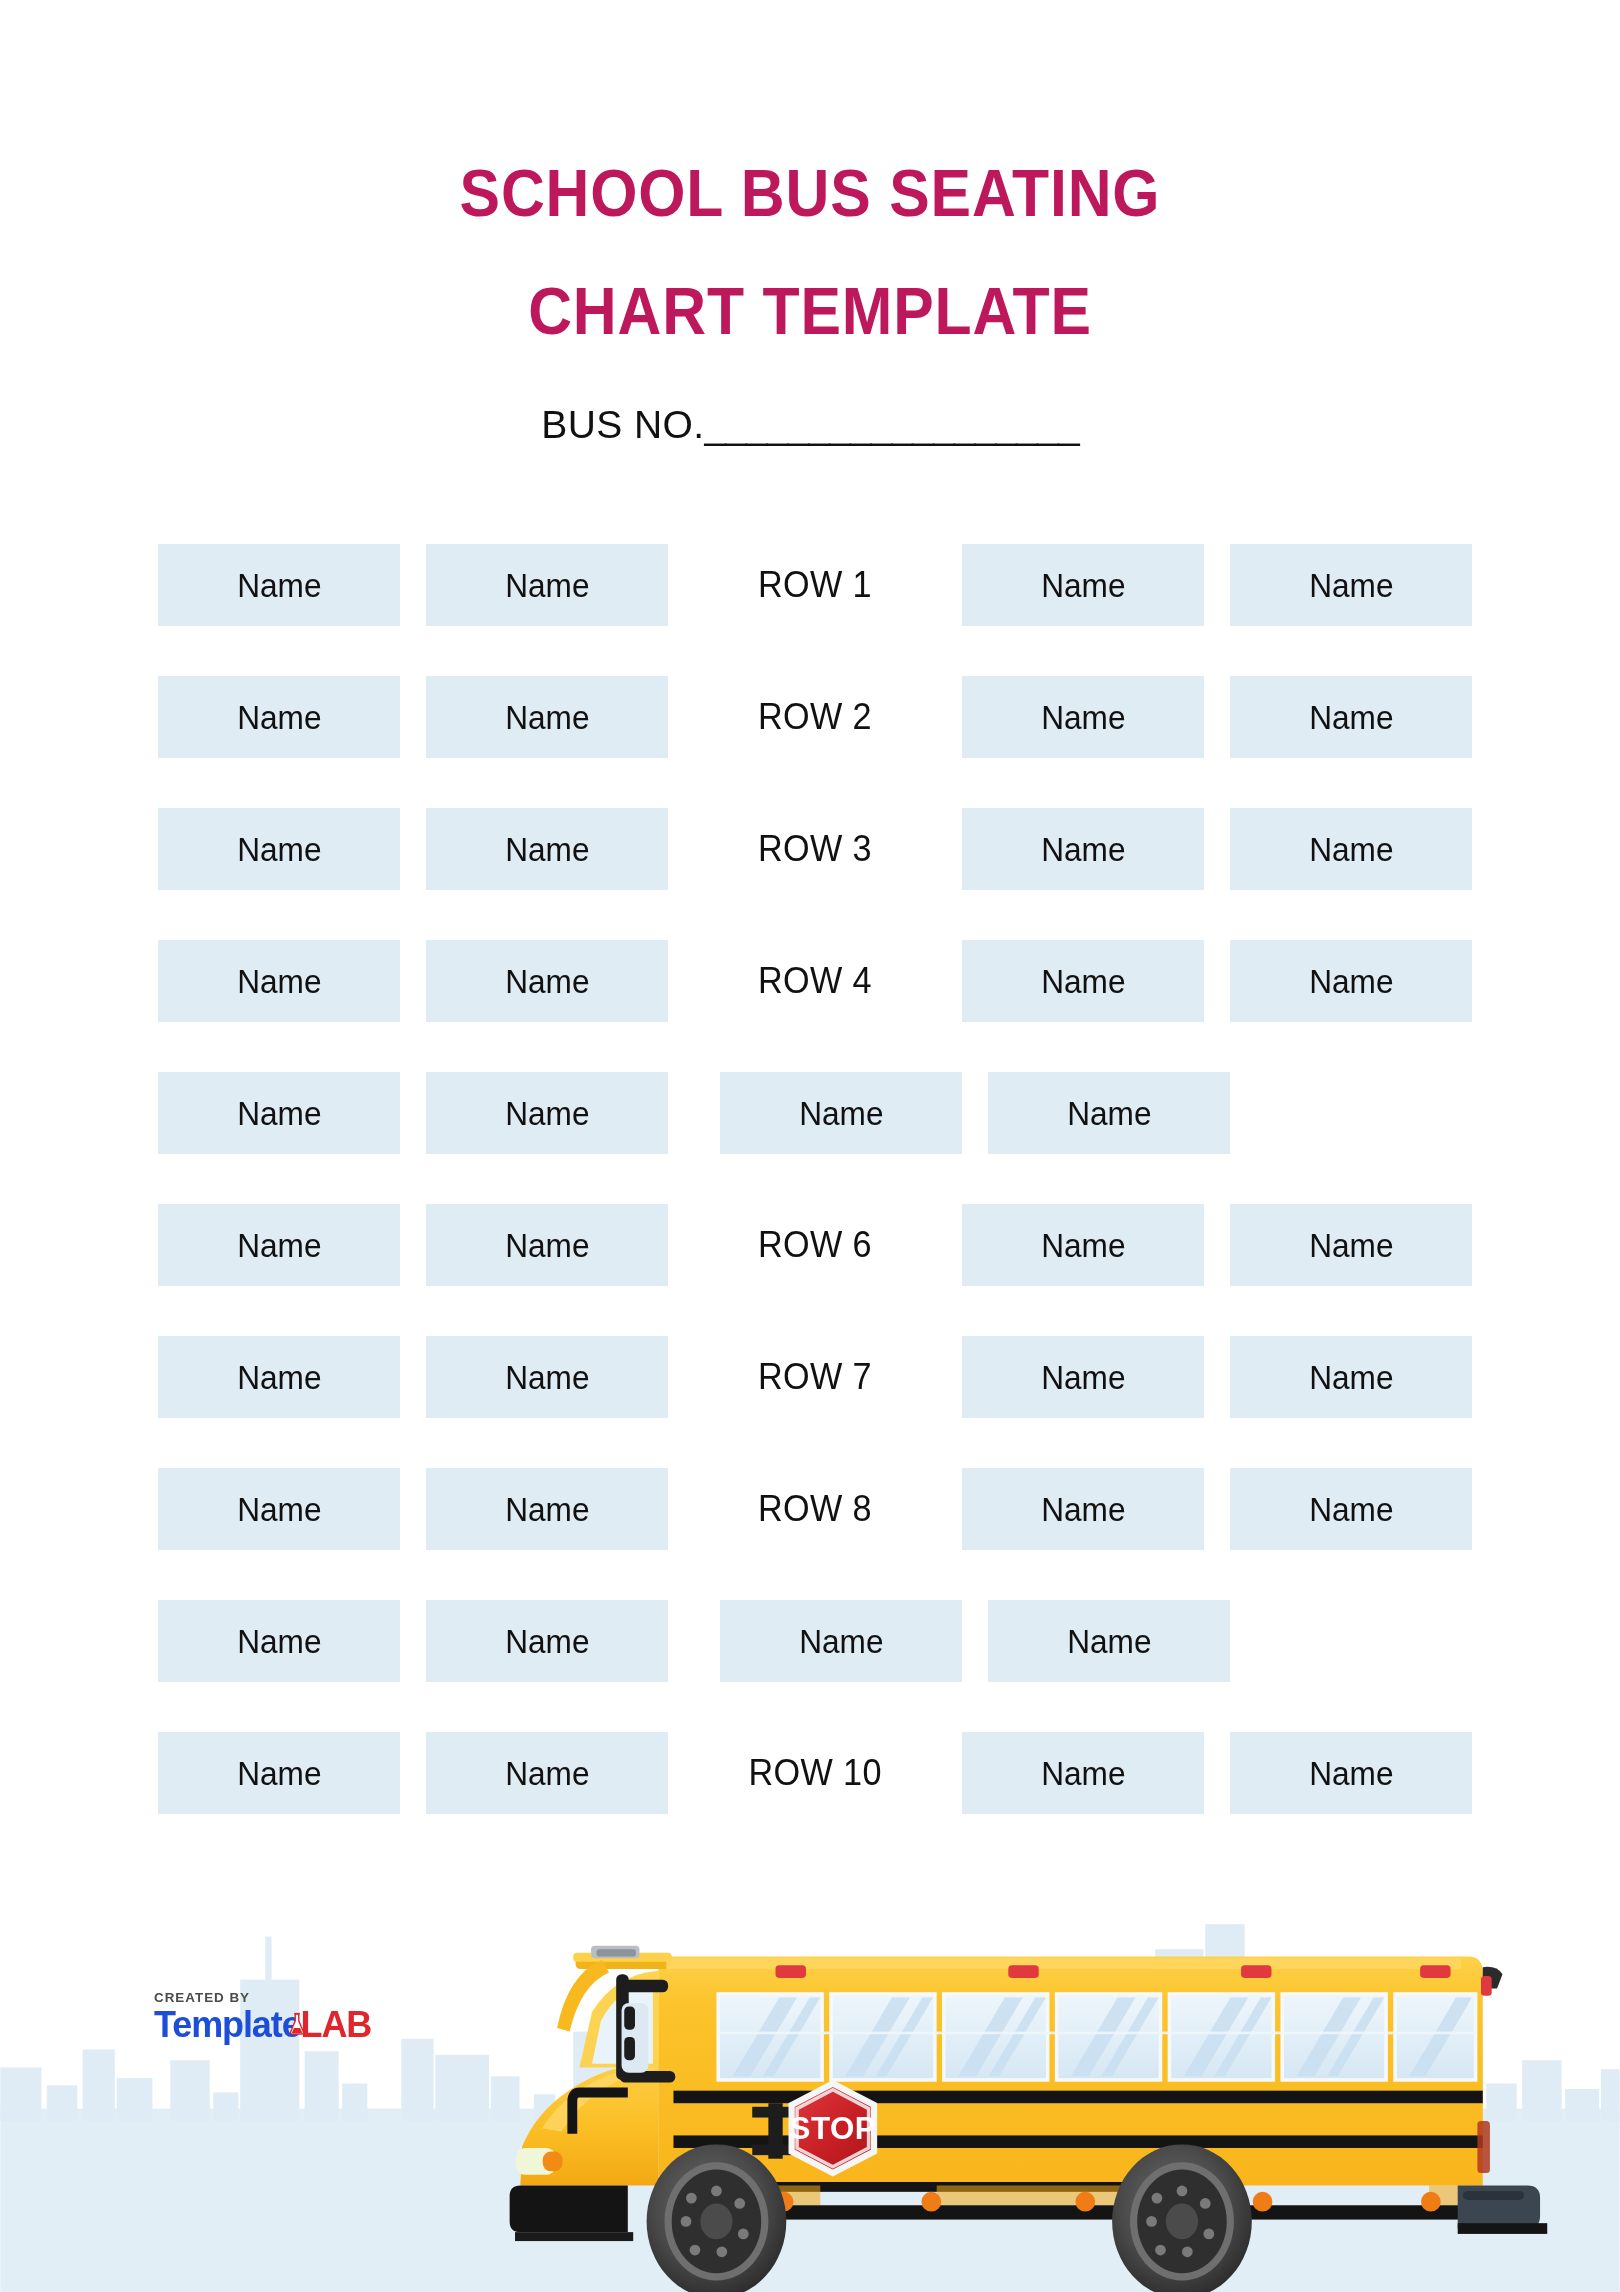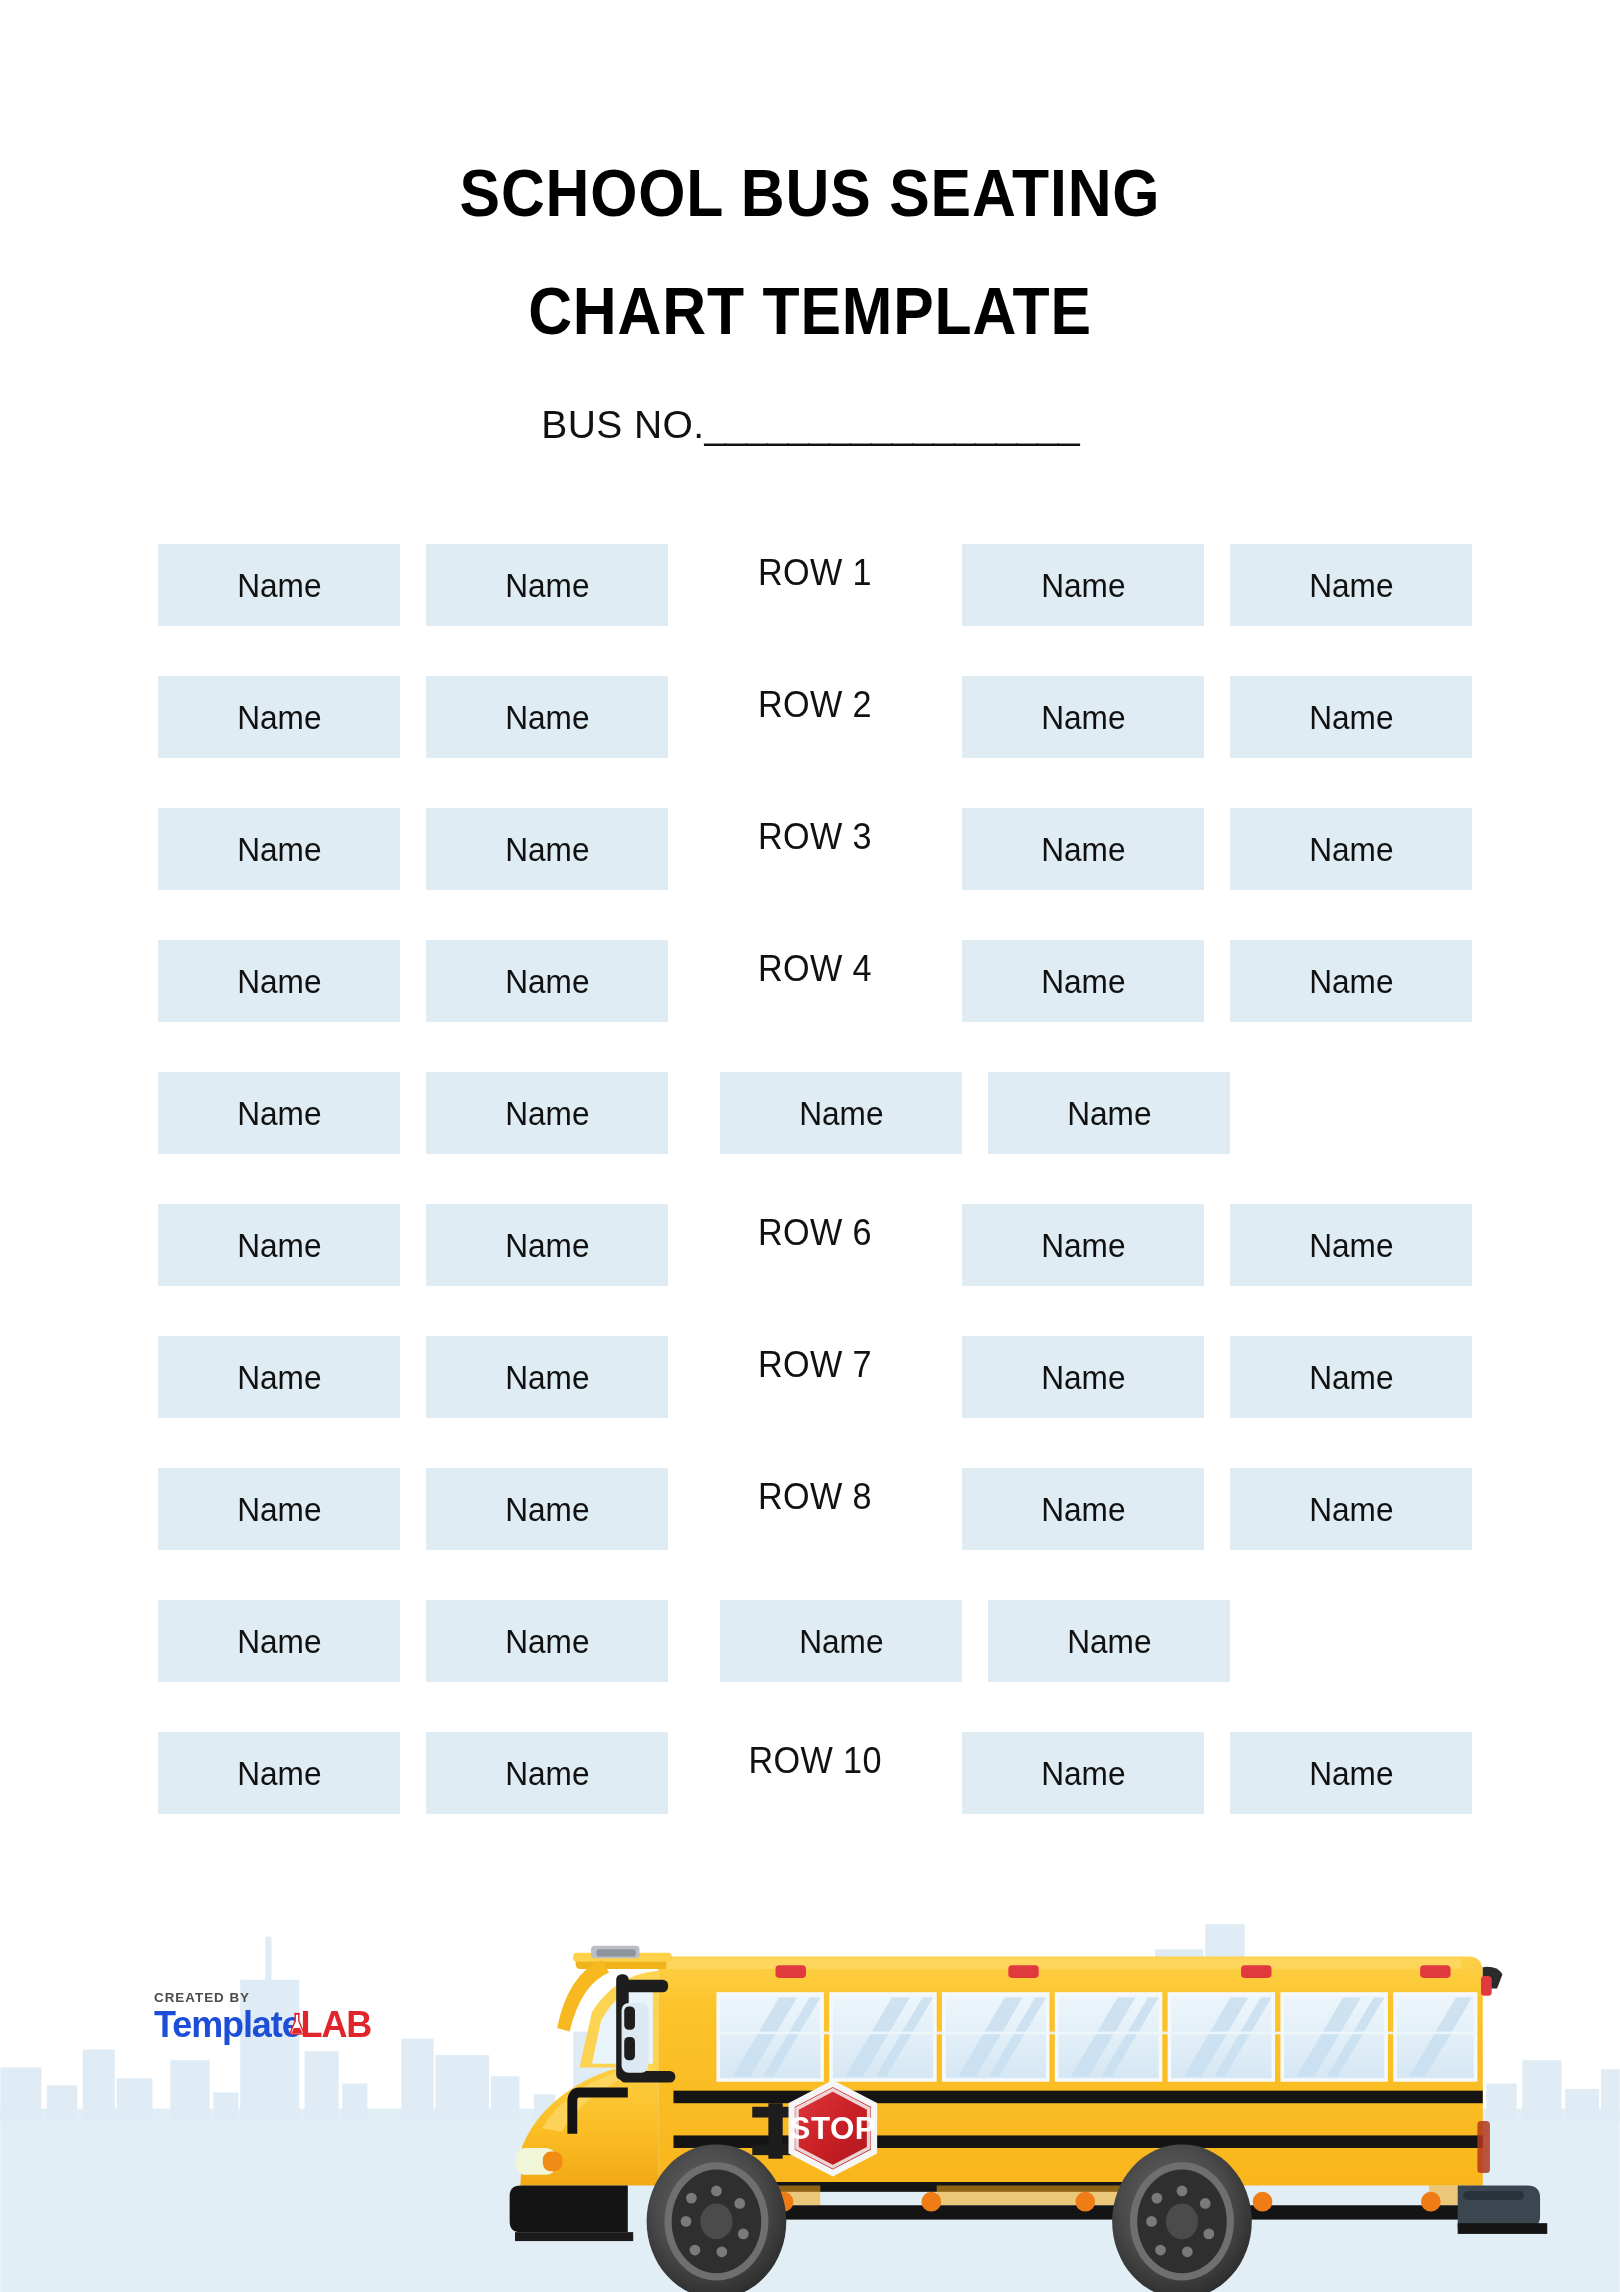--- a/index.html
+++ b/index.html
@@ -24,21 +24,21 @@
     position: absolute;
     left: 0;
     top: 134px;
     width: 1620px;
     text-align: center;
     font-family: "Liberation Sans", sans-serif;
     font-weight: bold;
     font-size: 66px;
     letter-spacing: 0.9px;
     line-height: 118px;
-    color: #000000;
+    color: #be185d;
   }
   .doc-title .tline {
     display: block;
     transform: scaleX(0.92);
   }
 
   .busno-line {
     position: absolute;
     left: 0;
     top: 403px;
@@ -82,21 +82,21 @@
     font-weight: 400;
     font-size: 34px;
     color: #111111;
     transform: scaleX(0.93);
   }
 
   .row-cell {
     width: 242px;
     height: 66px;
     display: flex;
-    align-items: flex-start;
+    align-items: center;
     justify-content: center;
     flex: 0 0 auto;
     background: transparent;
   }
   .row-cell .row-label {
     font-family: "Liberation Sans", sans-serif;
     font-weight: 400;
     font-size: 36px;
     color: #111111;
     letter-spacing: 0.4px;

